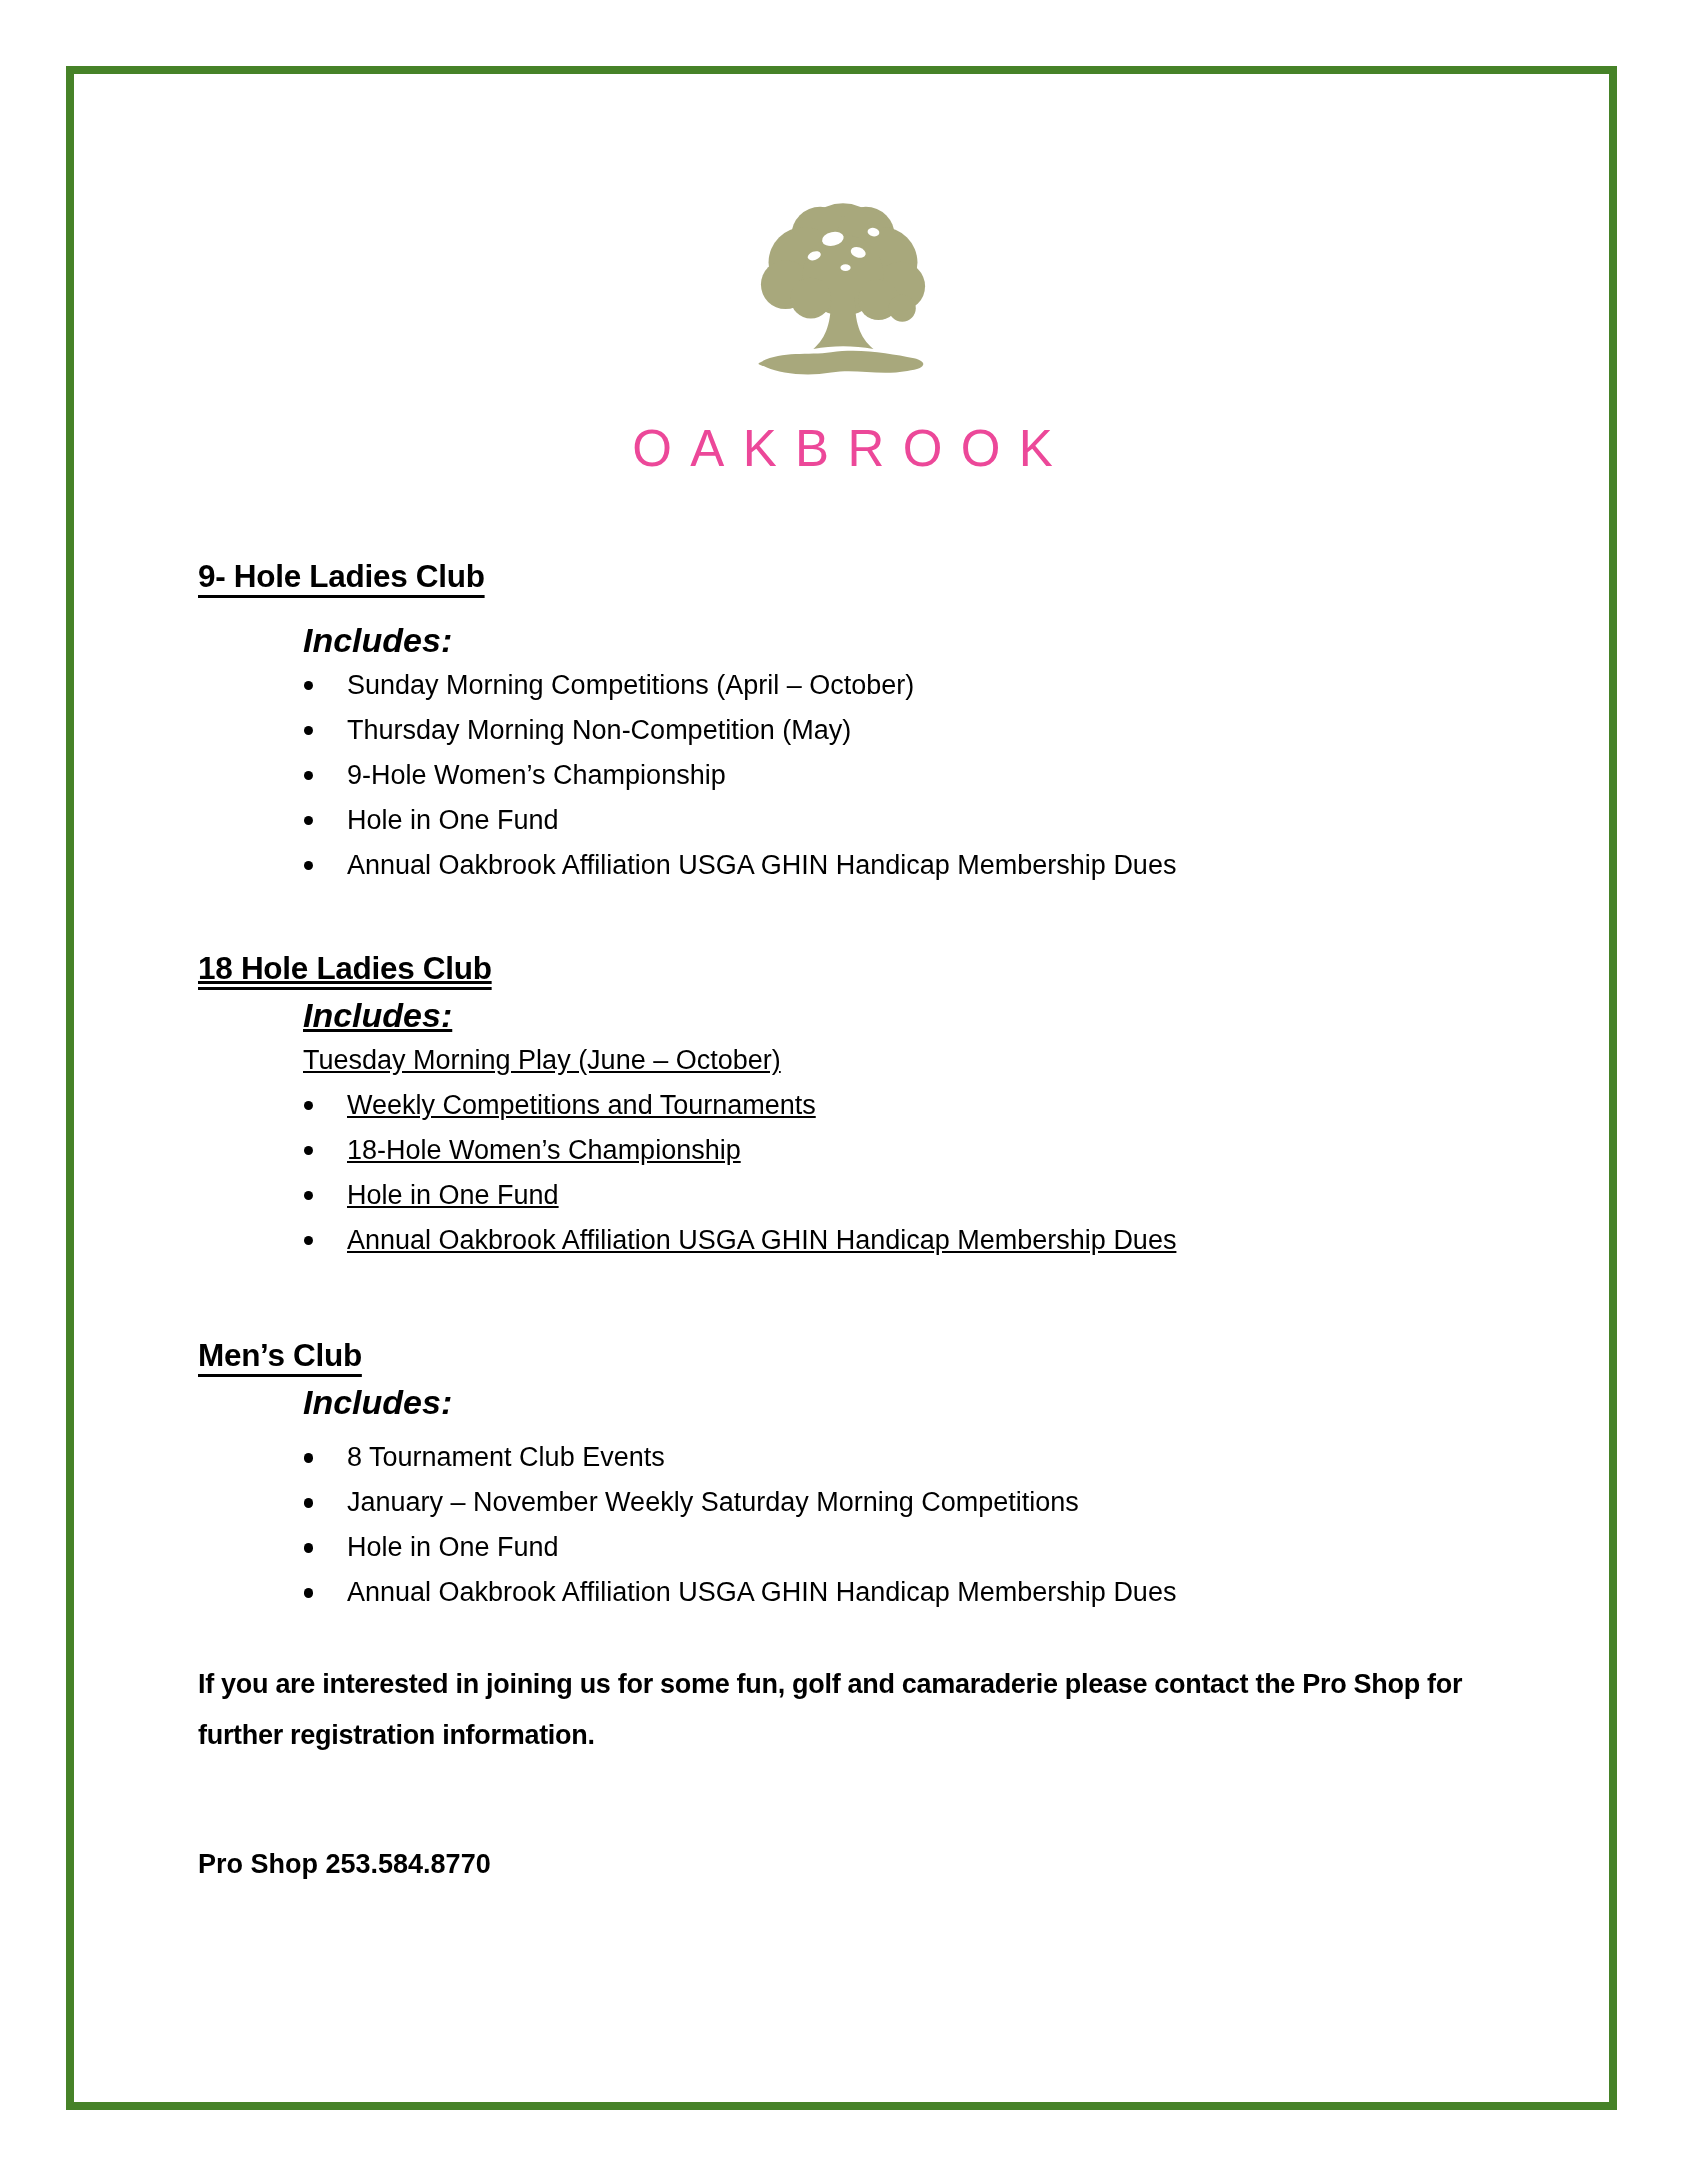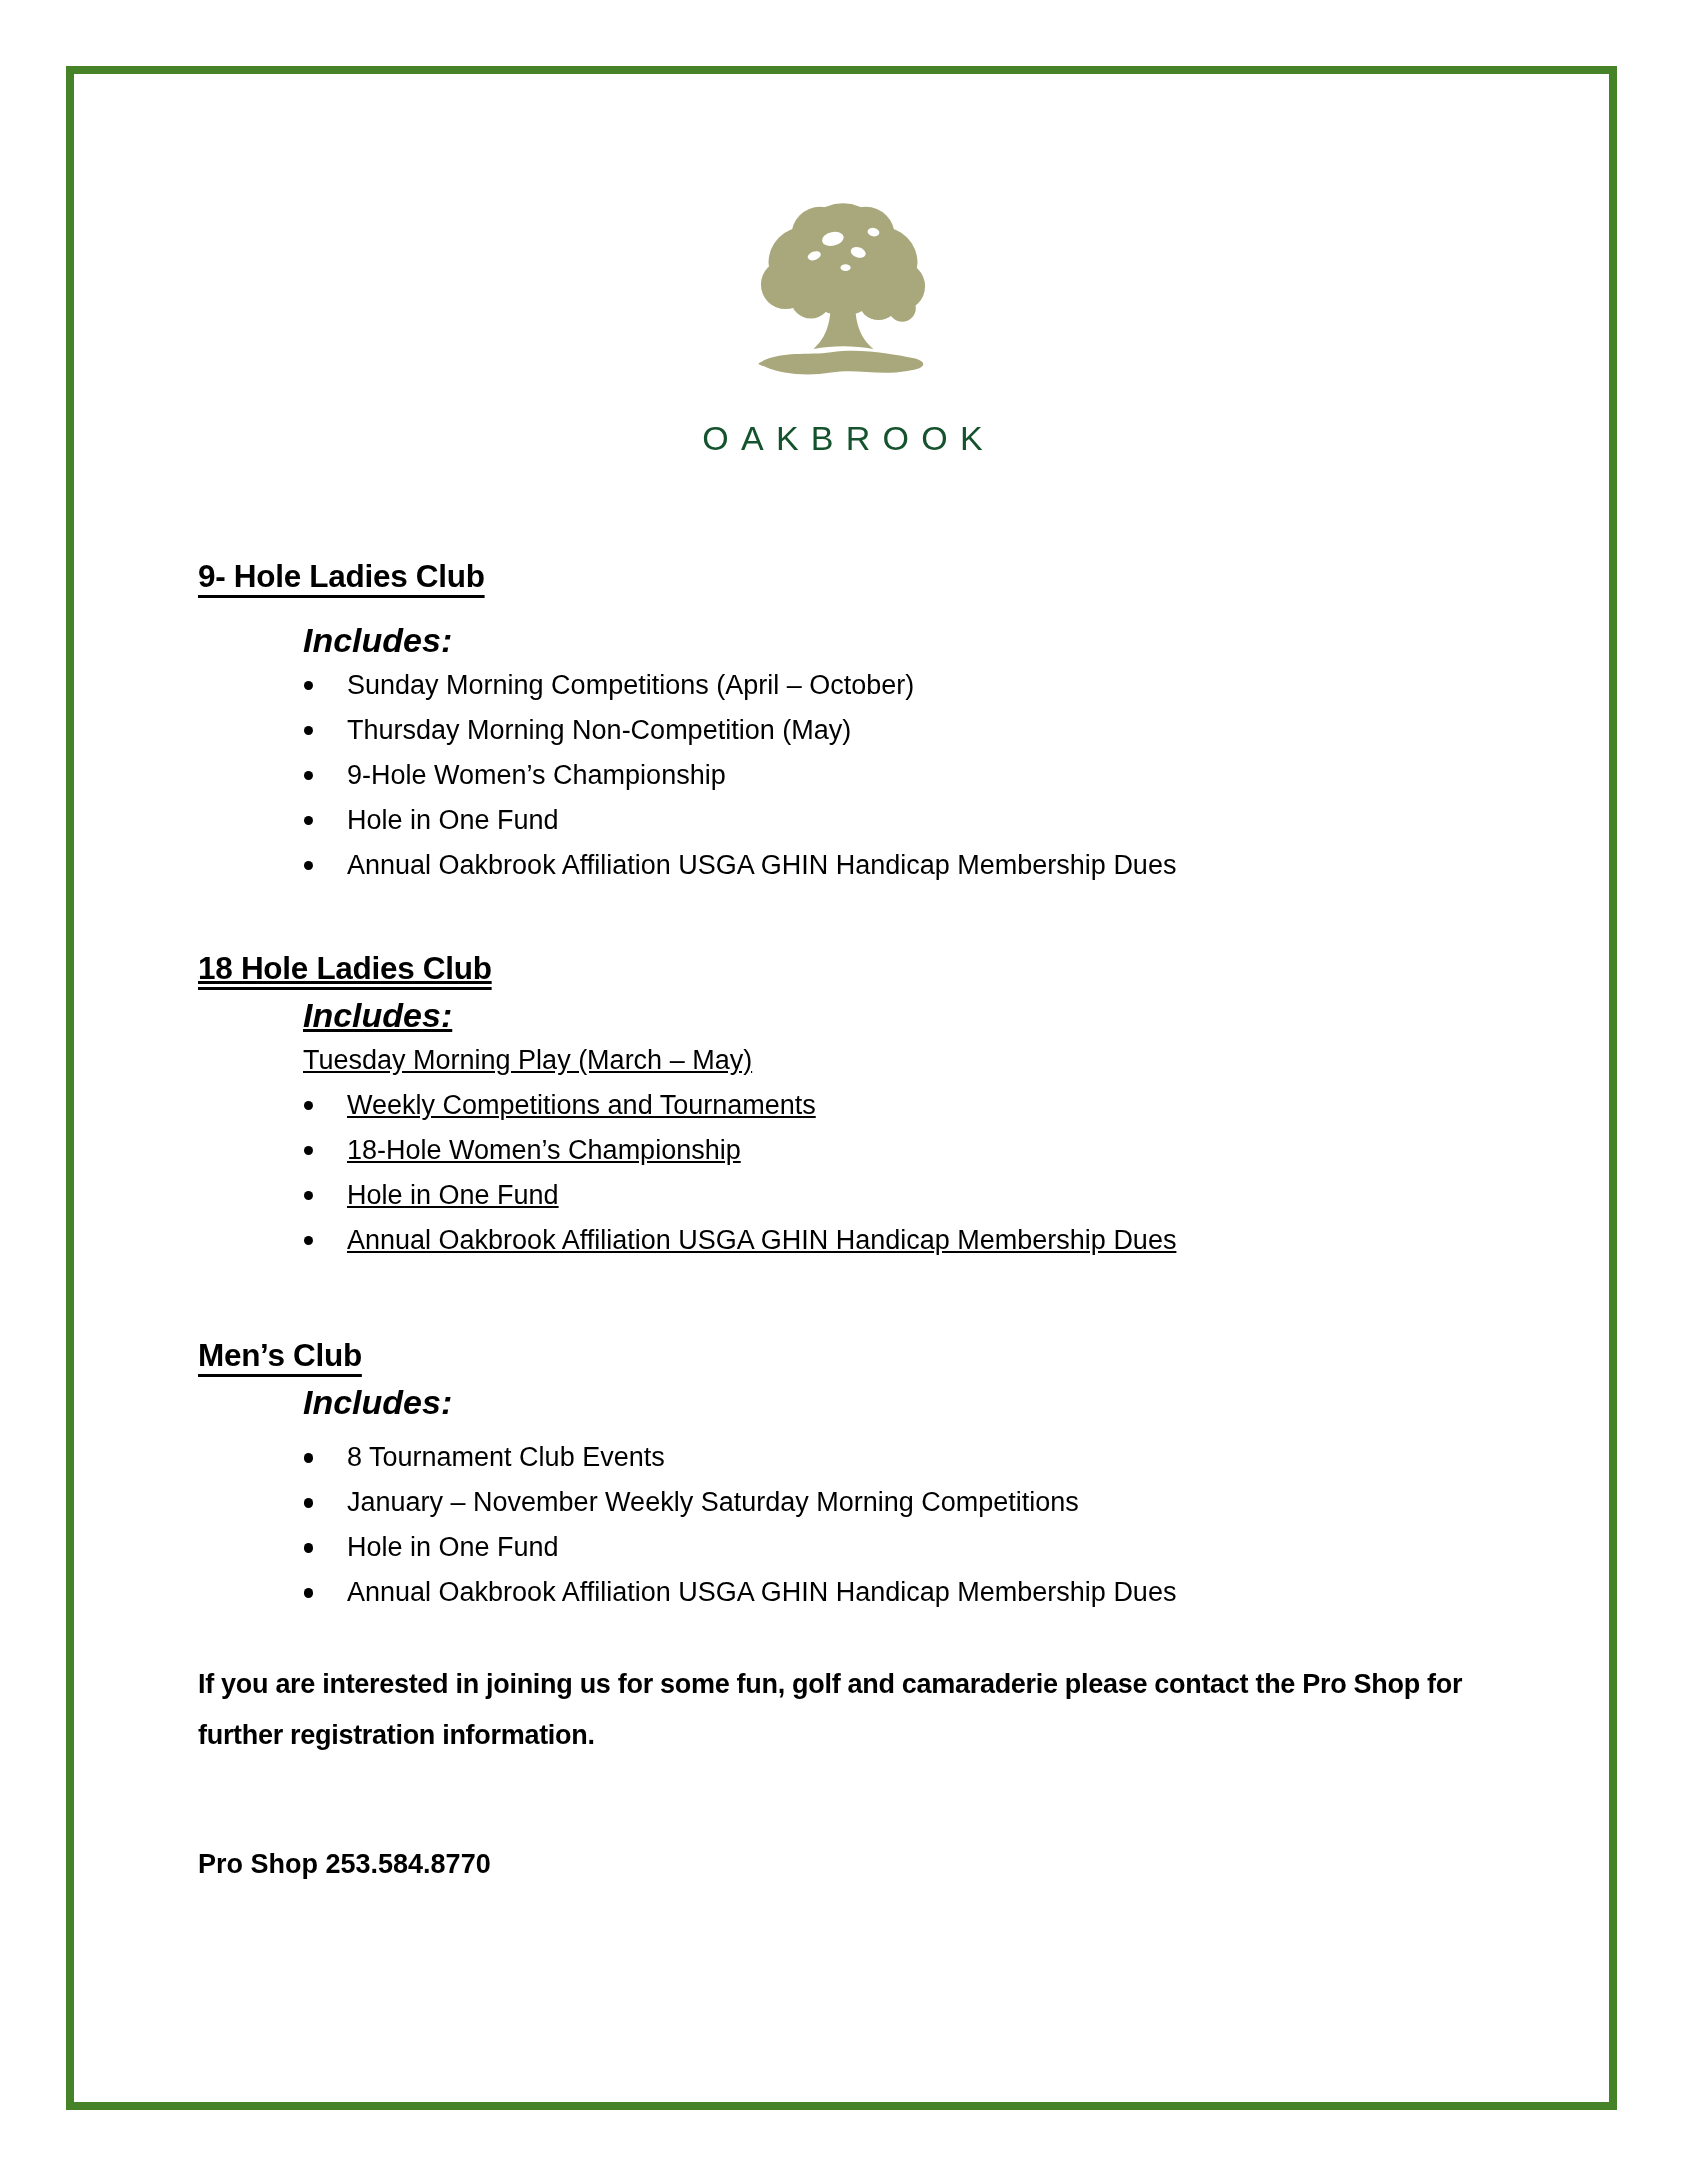--- a/index.html
+++ b/index.html
@@ -31,25 +31,25 @@
     text-align: center;
   }
   .logo-tree svg {
     width: 220px;
     height: 215px;
     display: block;
     margin: 0 auto;
   }
   .logo-text {
     margin-top: 10.2px;
-    font-size: 34px;
+    font-size: 51px;
     font-weight: 400;
     letter-spacing: 0.36em;
     padding-left: 0.36em; 
-    color: #14532d;
+    color: #ec4899;
     white-space: nowrap;
   }
   .section {
     position: absolute;
     left: 198px;
     width: 1414px;
   }
   .s1 { top: 552px; }
   .s2 { top: 944px; text-decoration: underline; }
   .s3 { top: 1331px; }
@@ -166,21 +166,21 @@
     <li>Thursday Morning Non-Competition (May)</li>
     <li>9-Hole Women’s Championship</li>
     <li>Hole in One Fund</li>
     <li>Annual Oakbrook Affiliation USGA GHIN Handicap Membership Dues</li>
   </ul>
 </div>
 
 <div class="section s2">
   <h2 class="heading">18 Hole Ladies Club</h2>
   <div class="includes">Includes:</div>
-  <div class="intro">Tuesday Morning Play (March – May)</div>
+  <div class="intro">Tuesday Morning Play (June – October)</div>
   <ul class="bullets">
     <li>Weekly Competitions and Tournaments</li>
     <li>18-Hole Women’s Championship</li>
     <li>Hole in One Fund</li>
     <li>Annual Oakbrook Affiliation USGA GHIN Handicap Membership Dues</li>
   </ul>
 </div>
 
 <div class="section s3">
   <h2 class="heading">Men’s Club</h2>

